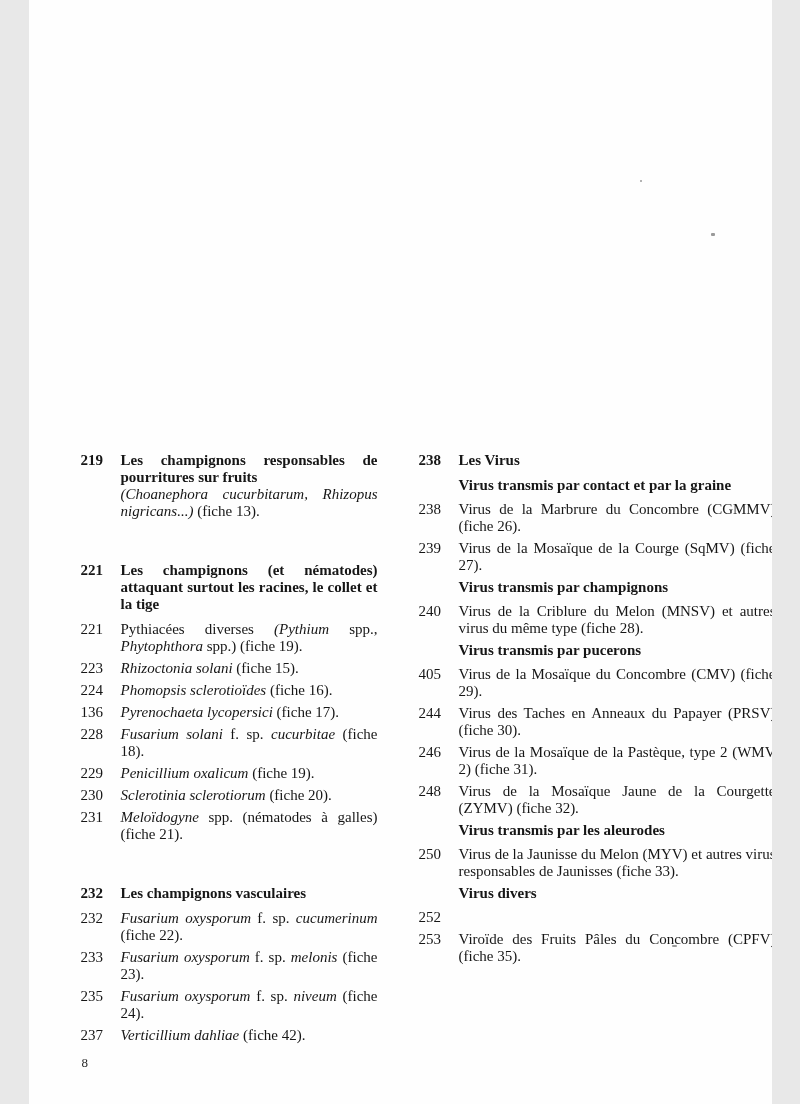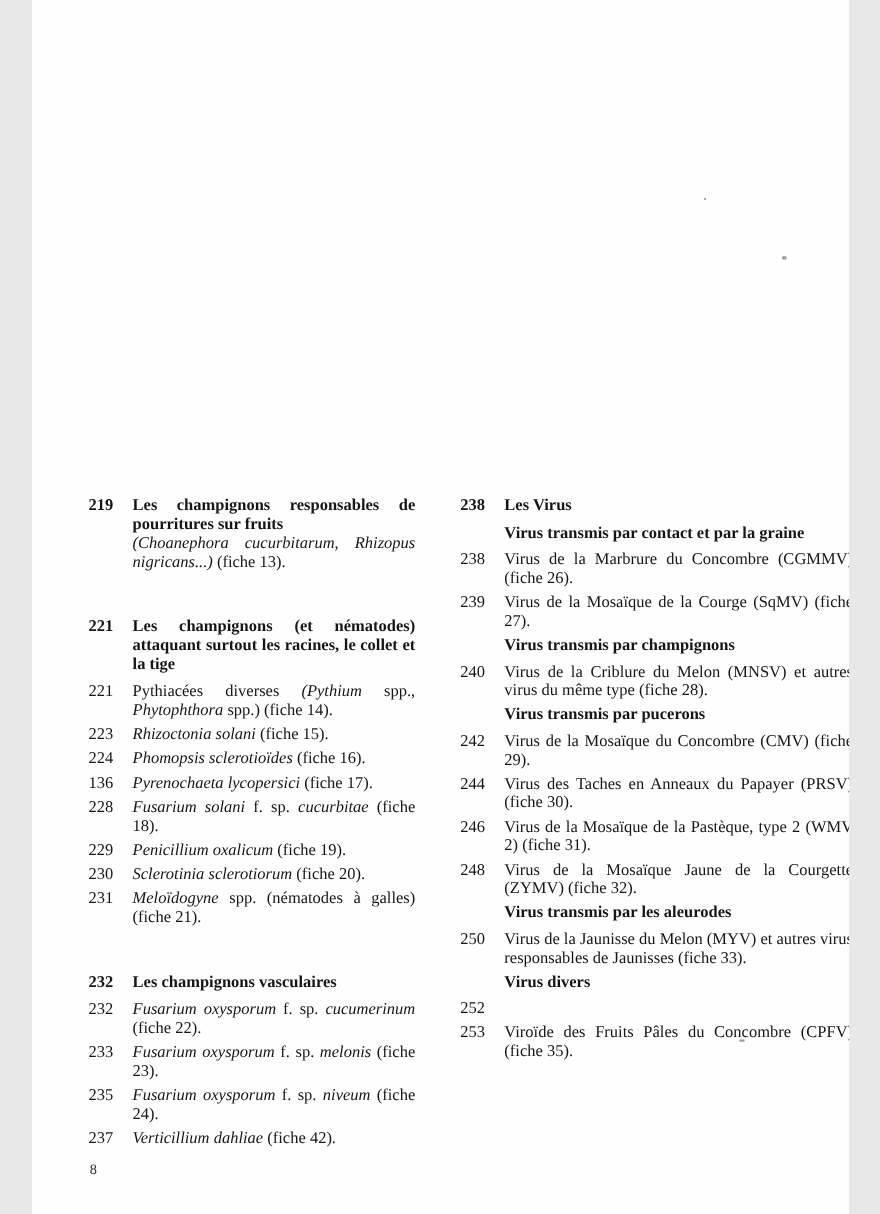--- a/index.html
+++ b/index.html
@@ -82,21 +82,21 @@
       </div>
       <div class="block heading">
         <span class="num">221</span>
         <div class="text">
           <div class="para"><span class="b">Les champignons (et nématodes) attaquant surtout les racines, le collet et la tige</span></div>
         </div>
       </div>
       <div class="block entry">
         <span class="num">221</span>
         <div class="text">
-          <div class="para"><span>Pythiacées diverses </span><span class="it">(Pythium</span><span> spp., </span><span class="it">Phytophthora</span><span> spp.) (fiche 14).</span></div>
+          <div class="para"><span>Pythiacées diverses </span><span class="it">(Pythium</span><span> spp., </span><span class="it">Phytophthora</span><span> spp.) (fiche 19).</span></div>
         </div>
       </div>
       <div class="block entry">
         <span class="num">223</span>
         <div class="text">
           <div class="para"><span class="it">Rhizoctonia solani</span><span> (fiche 15).</span></div>
         </div>
       </div>
       <div class="block entry">
         <span class="num">224</span>
@@ -199,21 +199,21 @@
         <div class="text">
           <div class="para"><span>Virus de la Criblure du Melon (MNSV) et autres virus du même type (fiche 28).</span></div>
         </div>
       </div>
       <div class="block subheading">
         <div class="text">
           <div class="para"><span class="b">Virus transmis par pucerons</span></div>
         </div>
       </div>
       <div class="block entry">
-        <span class="num">242</span>
+        <span class="num">405</span>
         <div class="text">
           <div class="para"><span>Virus de la Mosaïque du Concombre (CMV) (fiche 29).</span></div>
         </div>
       </div>
       <div class="block entry">
         <span class="num">244</span>
         <div class="text">
           <div class="para"><span>Virus des Taches en Anneaux du Papayer (PRSV) (fiche 30).</span></div>
         </div>
       </div>

